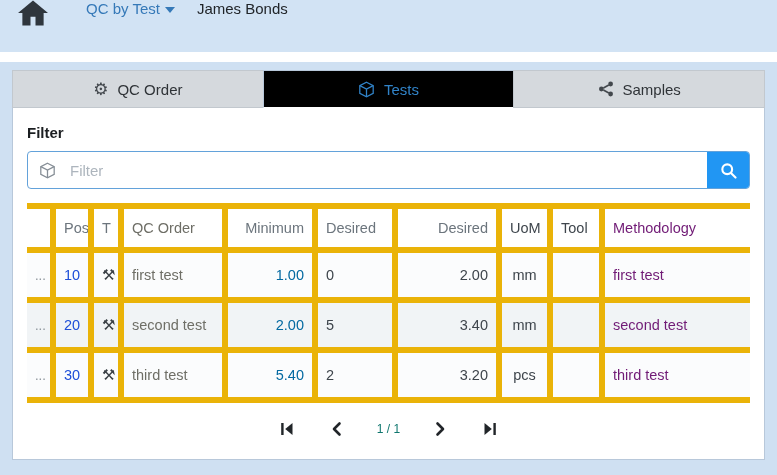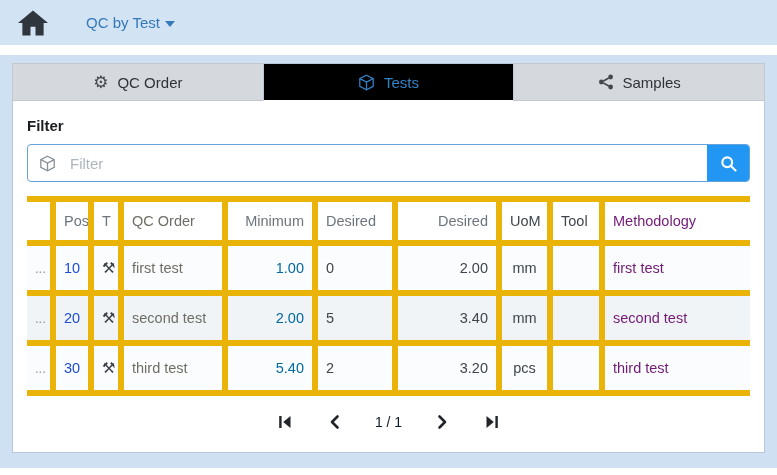--- a/index.html
+++ b/index.html
@@ -4,22 +4,22 @@
 <style>
   * { box-sizing: border-box; }
   html,body { margin:0; padding:0; }
   body {
     width:777px; height:475px; overflow:hidden;
     font-family:"Liberation Sans","DejaVu Sans",sans-serif;
     background:#ffffff; color:#212529;
   }
   
   .navbar {
-    height:45px; background:#d2e3f4;
-    display:flex; align-items:center; padding:0 18px;
+    height:52px; background:#d2e3f4;
+    display:flex; align-items:flex-start; padding:0 18px;
   }
   .home-btn { color:#2f363d; display:flex; align-items:center; cursor:pointer; margin-right:38px; }
   .brand { color:#3579b8; font-size:15px; display:flex; align-items:center; gap:5px; cursor:pointer; }
   .brand .caret { display:flex; margin-top:2px; }
   .user { margin-left:22px; font-size:15px; color:#212529; }
   .top-gap { height:10px; background:#ffffff; }
 
   
   .content { background:#cfe0f2; height:413px; padding:8px 12px 0; }
 
@@ -80,41 +80,42 @@
   .c-uom  { width:51px; text-align:center; color:#3e454c; }
   .c-tool { width:52px; text-align:left; color:#3e454c; }
   .c-meth { text-align:left; color:#701a75; }
   th.c-pos, th.c-min, th.c-des, th.c-max { color:#6c757d; }
   .tool-glyph { color:#3a4046; font-size:15px; }
   .more-cell { cursor:pointer; }
 
   
   .pagination { display:flex; align-items:center; justify-content:center; gap:30px; margin:16px 0 6px; }
   .page-btn { background:none; border:none; padding:2px; color:#212529; display:flex; cursor:pointer; }
-  .page-label { color:#0f172a; font-size:14px; }
+  .page-label { color:#0f766e; font-size:12px; }
 </style>
 </head>
 <body>
 
 <div class="navbar">
   <span class="home-btn">
     <span style="display:flex;">
       <svg width="30" height="26" viewBox="0 0 24 20">
           <path d="M12 0 L24 10 H20.5 V20 H14 V13 H10 V20 H3.5 V10 H0 Z" fill="currentColor"></path>
         </svg>
     </span>
   </span>
   <span class="brand">
     <span>QC by Test</span>
     <span class="caret">
       <svg width="10" height="6" viewBox="0 0 10 6">
           <path d="M0 0 H10 L5 6 Z" fill="currentColor"></path>
         </svg>
     </span>
   </span>
+  <span class="user">James Bonds</span>
 </div>
 
 <div class="top-gap"></div>
 
 <div class="content">
 
   <div class="tabs">
     <div class="tab">
       <span class="ticon glyph-icon">⚙</span>
       <span>QC Order</span>

